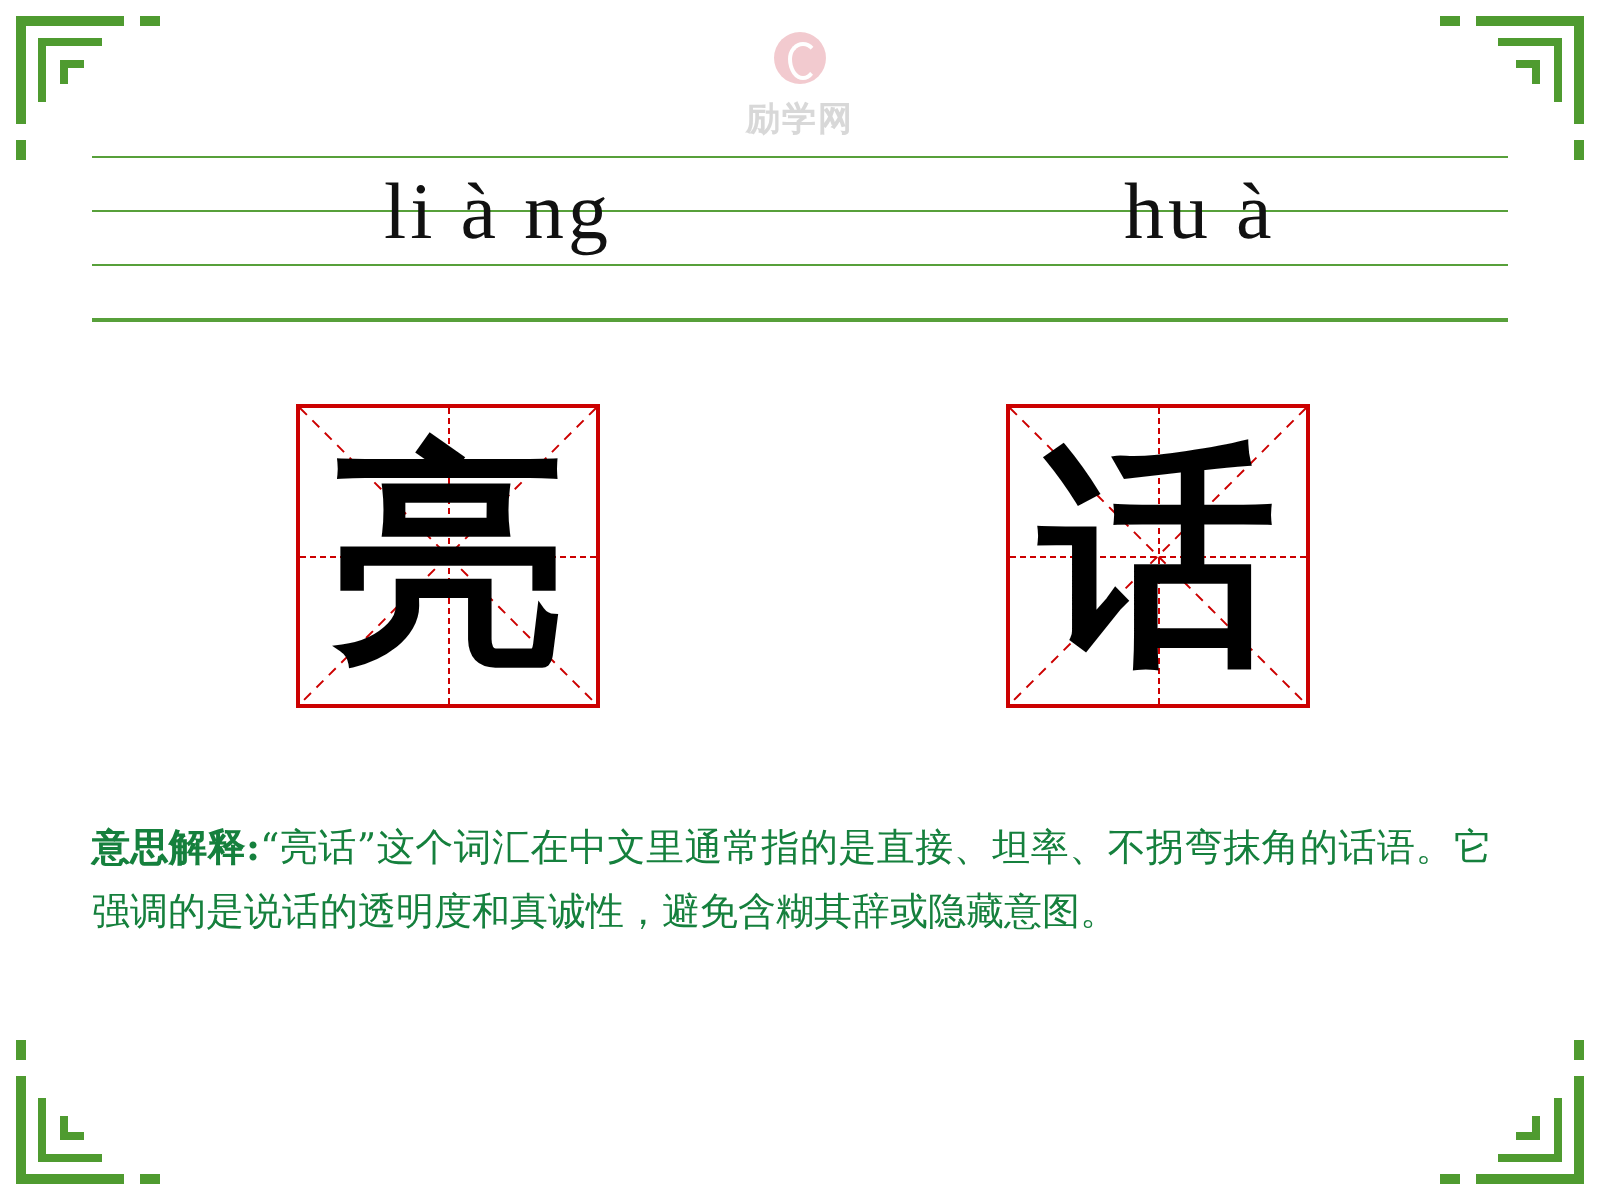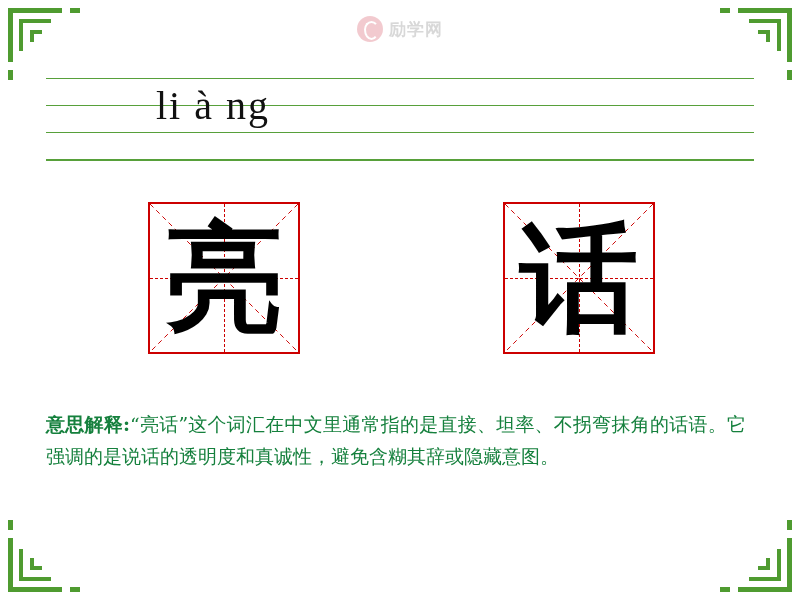--- a/index.html
+++ b/index.html
@@ -50,20 +50,21 @@
   
   .logo-wrap {
     position: absolute;
     top: 16px;
     left: 50%;
     transform: translateX(-50%);
     display: flex;
     align-items: center;
     gap: 6px;
     opacity: 0.55;
+    flex-direction: column;
   }
   .logo-mark {
     width: 26px;
     height: 26px;
     border-radius: 50%;
     background: #e8a0a8;
     position: relative;
   }
   .logo-mark::after {
     content: "";
@@ -107,20 +108,21 @@
   .pinyin {
     position: absolute;
     top: 2px;
     height: 52px;
     line-height: 52px;
     font-size: 40px;
     color: #111111;
     font-family: "Liberation Serif", serif;
     letter-spacing: 2px;
     white-space: nowrap;
+    margin-left: 36px;
   }
   .pinyin-1 { left: 110px; }
   .pinyin-2 { left: 480px; }
 
   
   .char-box {
     position: absolute;
     width: 152px;
     height: 152px;
     border: 2px solid #cc0000;
@@ -223,20 +225,21 @@
   <div class="logo-mark"></div>
   <div class="logo-text">励学网</div>
 </div>
 
 <div class="staff">
   <div class="line l1"></div>
   <div class="line l2"></div>
   <div class="line l3"></div>
   <div class="line l4"></div>
   <div class="pinyin pinyin-1">li à ng</div>
+  <div class="pinyin pinyin-2">hu à</div>
 </div>
 
 <div class="char-box box-1">
   <svg class="diag" viewBox="0 0 152 152" preserveAspectRatio="none">
     <line x1="0" y1="0" x2="152" y2="152" stroke="#cc0000" stroke-width="1" stroke-dasharray="5,4"></line>
     <line x1="152" y1="0" x2="0" y2="152" stroke="#cc0000" stroke-width="1" stroke-dasharray="5,4"></line>
   </svg>
   <div class="cross-h"></div>
   <div class="cross-v"></div>
   <div class="char-glyph">亮</div>

